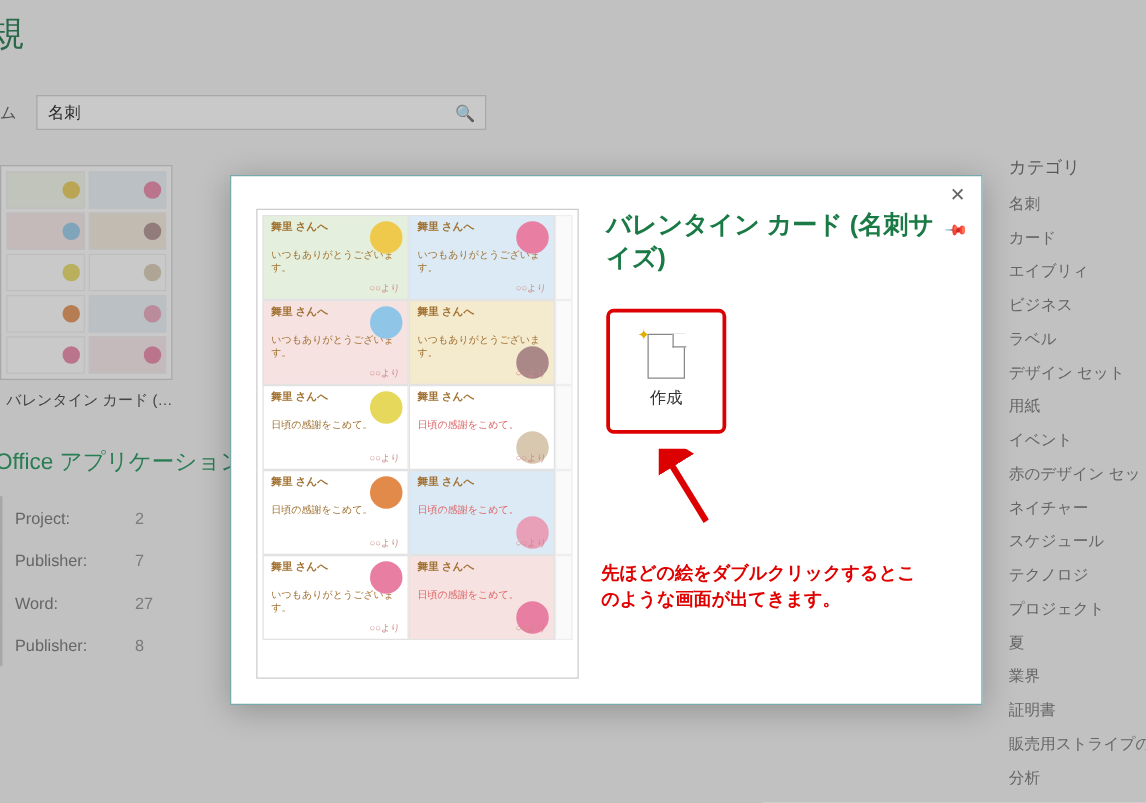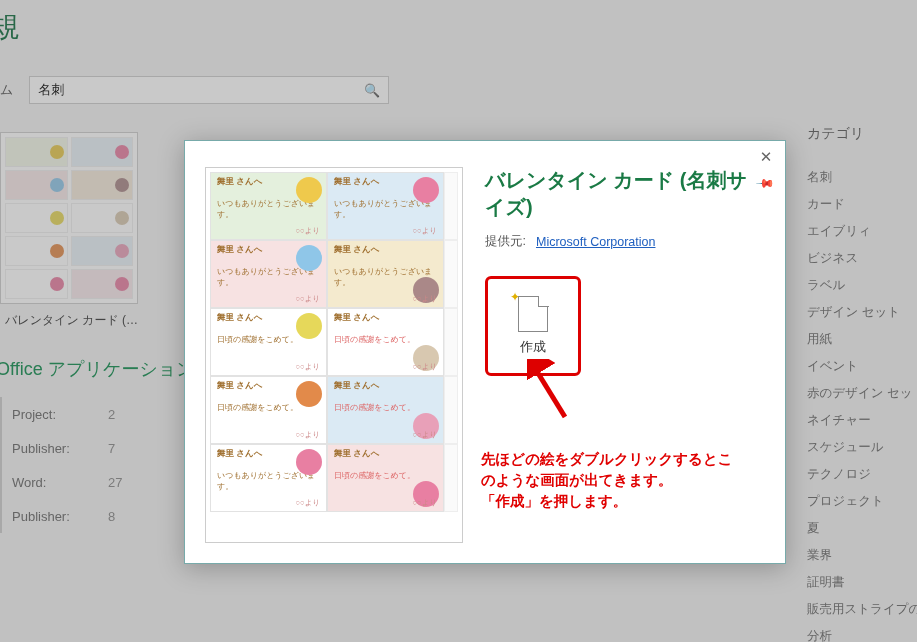--- a/index.html
+++ b/index.html
@@ -95,21 +95,21 @@
   .applist .row .cnt { color: #888; }
 
   
   .catbar {
     position: absolute;
     right: 0; top: 125px;
     width: 110px;
     z-index: 2;
   }
   .catbar .hd {
-    color: #555; font-size: 14px; margin-bottom: 26px;
+    color: #555; font-size: 14px; margin-bottom: 12px;
   }
   .catbar .item {
     color: #666; font-size: 12.5px;
     margin-bottom: 10px;
     white-space: nowrap;
     cursor: pointer;
   }
 
   
   .modal {
@@ -396,24 +396,20 @@
       <div class="to">舞里 さんへ</div>
       <div class="art" style="background:#e87fa2; top:auto; bottom:4px;"></div>
       <div class="msg" style="color:#d66">日頃の感謝をこめて。</div>
       <div class="from">○○より</div>
     </div>
     <div class="strip"></div>
   </div>
 
   <div class="info">
     <div class="title">バレンタイン カード (名刺サイズ)</div>
-    <div class="prov">
-      <span>提供元:</span>
-      <a href="#">Microsoft Corporation</a>
-    </div>
 
     <div class="create-box">
       <div style="position:relative">
         <span class="spark">✦</span>
         <div class="icon"></div>
       </div>
       <div class="lbl">作成</div>
     </div>
 
     <svg class="arrow" viewBox="0 0 40 60">
@@ -421,16 +417,15 @@
         <marker id="ah" markerWidth="8" markerHeight="8" refX="2" refY="4" orient="auto">
           <path d="M0,0 L8,4 L0,8 Z" fill="#d00"></path>
         </marker>
       </defs>
       <line x1="38" y1="58" x2="6" y2="6" stroke="#d00" stroke-width="5" marker-end="url(#ah)"></line>
     </svg>
 
     <div class="note">
       <div>先ほどの絵をダブルクリックするとこ</div>
       <div>のような画面が出てきます。</div>
-      <div>「作成」を押します。</div>
     </div>
   </div>
 </div>
 
 </body></html>

